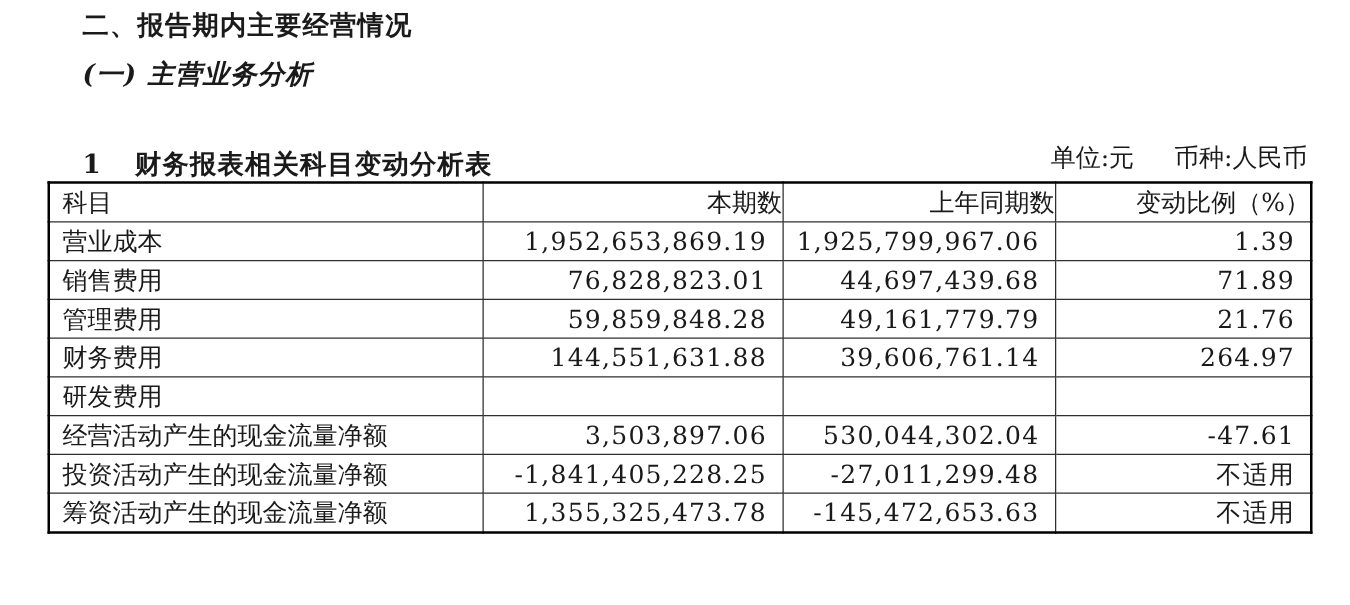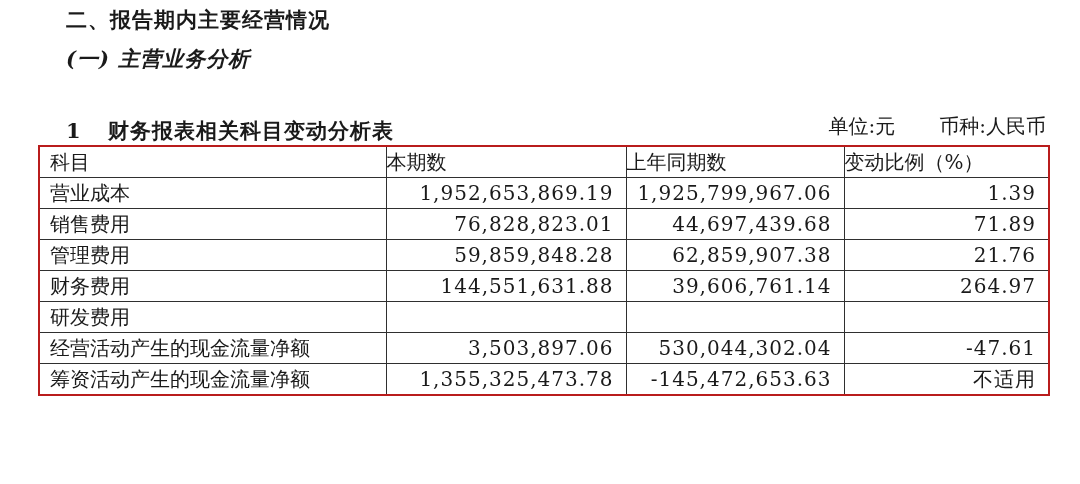--- a/index.html
+++ b/index.html
@@ -37,50 +37,50 @@
   }
   #unit-line {
     position: absolute;
     left: 38px;
     top: 113px;
     width: 1008px;
     text-align: right;
     font-size: 20px;
     white-space: nowrap;
   }
-  #unit-line .currency { margin-left: 44px; }
+  #unit-line .currency { margin-left: 32px; }
 
   table#fin-table {
     position: absolute;
     left: 38px;
     top: 145px;
     width: 1010px;
     border-collapse: collapse;
     table-layout: fixed;
     font-size: 20px;
   }
   #fin-table td, #fin-table th {
     border: 1px solid #2f2f2f;
     height: 30px;
     padding: 0;
     font-weight: normal;
     overflow: hidden;
     white-space: nowrap;
   }
-  #fin-table { border: 2px solid #b91c1c; padding-left: 40px; }
+  #fin-table { border: 2px solid #000000; padding-left: 40px; }
   #fin-table .cell-label {
     text-align: left;
     padding-left: 10px;
   }
   #fin-table .cell-num {
     text-align: right;
     padding-right: 12px;
     letter-spacing: 1px;
   }
-  #fin-table thead th.head-center { text-align: left; }
+  #fin-table thead th.head-center { text-align: right; }
   #fin-table thead th.cell-label  { text-align: left; }
 </style>
 </head>
 <body>
 
 <div id="page">
 
   <div class="heading" id="section-title">二、报告期内主要经营情况</div>
 
   <div class="heading" id="subsection-title">(一) 主营业务分析</div>
@@ -117,21 +117,21 @@
         </tr>
         <tr>
           <td class="cell-label">销售费用</td>
           <td class="cell-num">76,828,823.01</td>
           <td class="cell-num">44,697,439.68</td>
           <td class="cell-num">71.89</td>
         </tr>
         <tr>
           <td class="cell-label">管理费用</td>
           <td class="cell-num">59,859,848.28</td>
-          <td class="cell-num">62,859,907.38</td>
+          <td class="cell-num">49,161,779.79</td>
           <td class="cell-num">21.76</td>
         </tr>
         <tr>
           <td class="cell-label">财务费用</td>
           <td class="cell-num">144,551,631.88</td>
           <td class="cell-num">39,606,761.14</td>
           <td class="cell-num">264.97</td>
         </tr>
         <tr>
           <td class="cell-label">研发费用</td>
@@ -139,20 +139,26 @@
           <td class="cell-num"></td>
           <td class="cell-num"></td>
         </tr>
         <tr>
           <td class="cell-label">经营活动产生的现金流量净额</td>
           <td class="cell-num">3,503,897.06</td>
           <td class="cell-num">530,044,302.04</td>
           <td class="cell-num">-47.61</td>
         </tr>
         <tr>
+          <td class="cell-label">投资活动产生的现金流量净额</td>
+          <td class="cell-num">-1,841,405,228.25</td>
+          <td class="cell-num">-27,011,299.48</td>
+          <td class="cell-num">不适用</td>
+        </tr>
+        <tr>
           <td class="cell-label">筹资活动产生的现金流量净额</td>
           <td class="cell-num">1,355,325,473.78</td>
           <td class="cell-num">-145,472,653.63</td>
           <td class="cell-num">不适用</td>
         </tr>
       </tbody>
   </table>
 
 </div>
 

